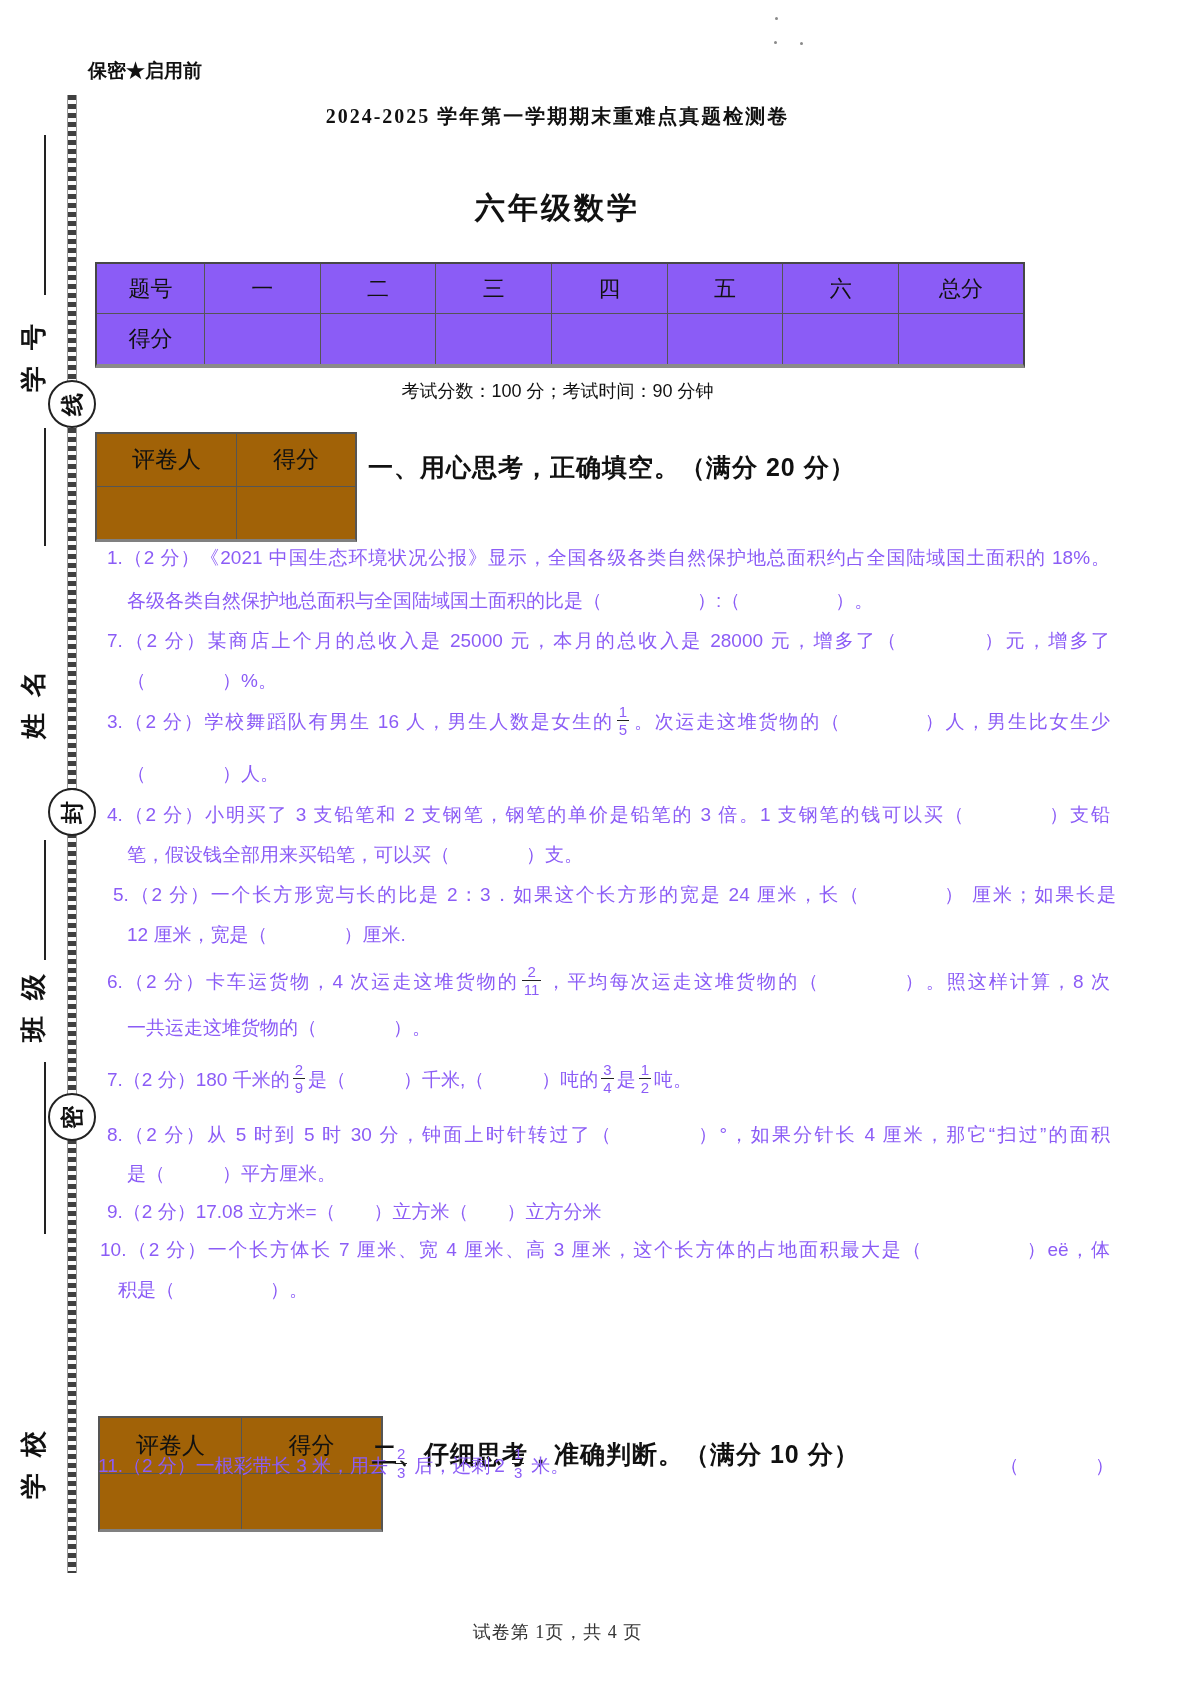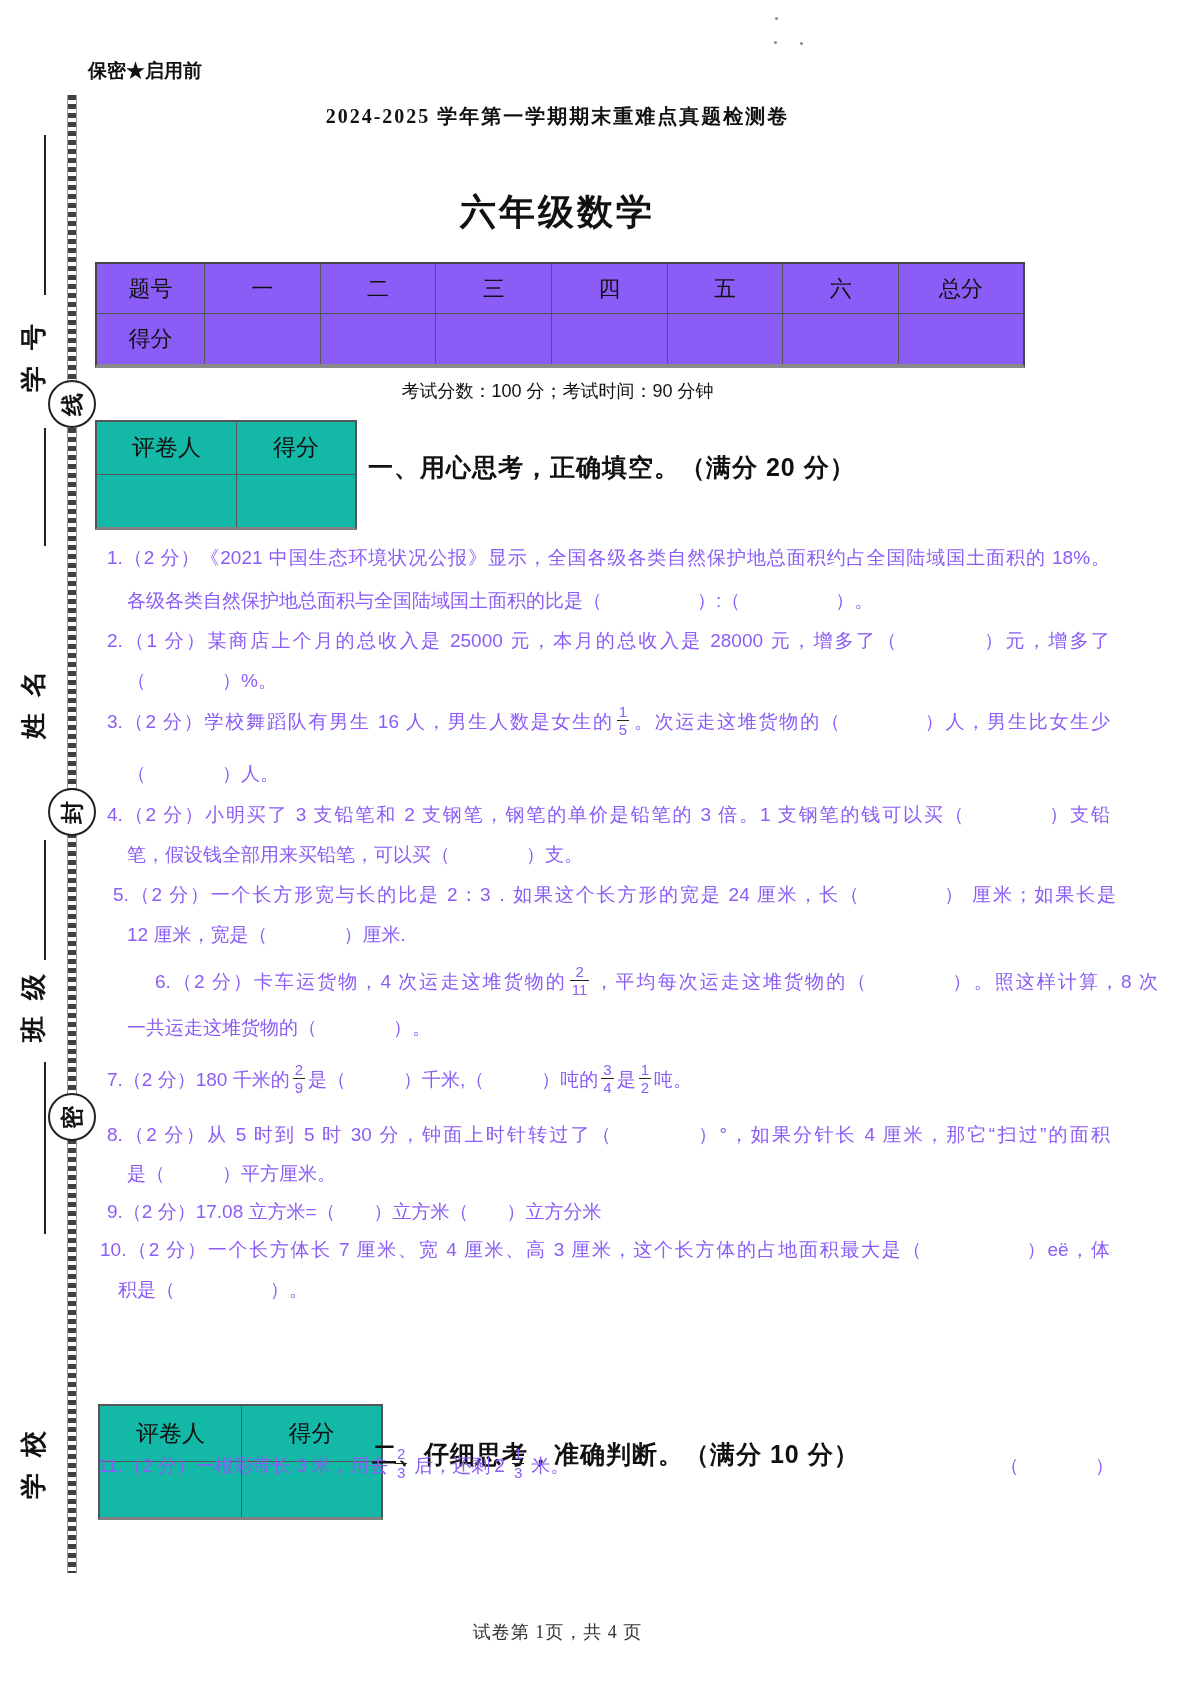--- a/index.html
+++ b/index.html
@@ -14,35 +14,35 @@
     border-radius:50%;background:#fff;display:flex;align-items:center;justify-content:center;z-index:2;}
   .seal-circle .rot{transform:rotate(-90deg);font-size:23px;font-weight:600;line-height:1;}
   .seal-label{position:absolute;left:33px;transform:translate(-50%,-50%) rotate(-90deg);
     white-space:nowrap;font-size:26px;font-weight:600;letter-spacing:16px;z-index:1;}
   .seal-blank{position:absolute;left:44px;width:2px;background:#222;z-index:1;}
 
   
   .secret{position:absolute;left:88px;top:58px;font-size:19px;font-weight:700;}
   .cwrap{position:absolute;left:0;width:1115px;text-align:center;}
   .title{top:103px;font-family:"Liberation Serif",serif;font-size:20px;font-weight:700;letter-spacing:2px;}
-  .subtitle{top:188px;font-size:36px;font-weight:700;letter-spacing:3px;}
+  .subtitle{top:188px;font-size:30px;font-weight:700;letter-spacing:3px;}
   .examinfo{top:379px;font-size:18px;}
   .footer{top:1620px;font-family:"Liberation Serif",serif;font-size:18px;color:#333;letter-spacing:1px;}
 
   
   .stable{position:absolute;left:95px;top:262px;width:930px;height:106px;border:2px solid #474747;
     border-bottom:4px solid #8a8a8a;display:grid;grid-template-columns:108px repeat(6,1fr) 124px;
     grid-template-rows:1fr 1fr;background:#8b5cf6;box-sizing:border-box;}
   .scell{display:flex;align-items:center;justify-content:center;font-size:22px;
     border-right:1px solid #555;border-bottom:1px solid #555;}
   .scell.nbr{border-right:none;} .scell.nbb{border-bottom:none;}
 
   
-  .gbox{position:absolute;border:2px solid #555;border-bottom:3px solid #808080;background:#14b8a6;
-    display:grid;grid-template-rows:1fr 1fr;box-sizing:border-box;}
+  .gbox{position:absolute;border:2px solid #555;border-bottom:3px solid #808080;background:#a16207;
+    display:grid;grid-template-rows:1fr 1fr;box-sizing:border-box;margin-top:12px;}
   .gb1{left:95px;top:420px;width:262px;height:110px;grid-template-columns:140px 1fr;}
   .gb2{left:98px;top:1404px;width:285px;height:116px;grid-template-columns:142px 1fr;}
   .gcell{display:flex;align-items:center;justify-content:center;font-size:23px;
     border-right:1px solid #555;border-bottom:1px solid #555;}
   .gcell.nbr{border-right:none;} .gcell.nbb{border-bottom:none;}
 
   .sec-title{position:absolute;font-size:25px;font-weight:700;letter-spacing:1px;white-space:nowrap;}
 
   
   .q-line{position:absolute;font-size:19px;line-height:23px;white-space:nowrap;color:#8b5cf6;}
@@ -117,38 +117,38 @@
     <div class="gcell">评卷人</div>
     <div class="gcell nbr">得分</div>
     <div class="gcell nbb"></div>
     <div class="gcell nbb nbr"></div>
   </div>
   <div class="sec-title" style="left:368px;top:451px;">一、用心思考，正确填空。（满分 20 分）</div>
 
   <div class="q-line just" style="left:107px;top:546px;width:1003px;">1.（2 分）《2021 中国生态环境状况公报》显示，全国各级各类自然保护地总面积约占全国陆域国土面积的 18%。</div>
   <div class="q-line" style="left:127px;top:589px;">各级各类自然保护地总面积与全国陆域国土面积的比是（　　　　　）:（　　　　　）。</div>
 
-  <div class="q-line just" style="left:107px;top:629px;width:1003px;">2.（1 分）某商店上个月的总收入是 25000 元，本月的总收入是 28000 元，增多了（　　　　）元，增多了</div>
+  <div class="q-line just" style="left:107px;top:629px;width:1003px;">7.（2 分）某商店上个月的总收入是 25000 元，本月的总收入是 28000 元，增多了（　　　　）元，增多了</div>
   <div class="q-line" style="left:127px;top:669px;">（　　　　）%。</div>
 
   <div class="q-line tall just" style="left:107px;top:699px;width:1003px;">
     <span>3.（2 分）学校舞蹈队有男生 16 人，男生人数是女生的</span><span class="frac">
         <span class="n">1</span>
         <span class="d">5</span>
       </span><span>。次运走这堆货物的（　　　　）人，男生比女生少</span>
   </div>
   <div class="q-line" style="left:127px;top:762px;">（　　　　）人。</div>
 
   <div class="q-line just" style="left:107px;top:803px;width:1003px;">4.（2 分）小明买了 3 支铅笔和 2 支钢笔，钢笔的单价是铅笔的 3 倍。1 支钢笔的钱可以买（　　　　）支铅</div>
   <div class="q-line" style="left:127px;top:843px;">笔，假设钱全部用来买铅笔，可以买（　　　　）支。</div>
 
   <div class="q-line just" style="left:113px;top:883px;width:1003px;">5.（2 分）一个长方形宽与长的比是 2：3．如果这个长方形的宽是 24 厘米，长（　　　　） 厘米；如果长是</div>
   <div class="q-line" style="left:127px;top:923px;">12 厘米，宽是（　　　　）厘米.</div>
 
-  <div class="q-line tall just" style="left:107px;top:959px;width:1003px;margin-left:48px;">
+  <div class="q-line tall just" style="left:107px;top:959px;width:1003px;">
     <span>6.（2 分）卡车运货物，4 次运走这堆货物的</span><span class="frac">
         <span class="n">2</span>
         <span class="d">11</span>
       </span><span>，平均每次运走这堆货物的（　　　　）。照这样计算，8 次</span>
   </div>
   <div class="q-line" style="left:127px;top:1016px;">一共运走这堆货物的（　　　　）。</div>
 
   <div class="q-line tall" style="left:107px;top:1057px;">
     <span>7.（2 分）180 千米的</span><span class="frac">
         <span class="n">2</span>

